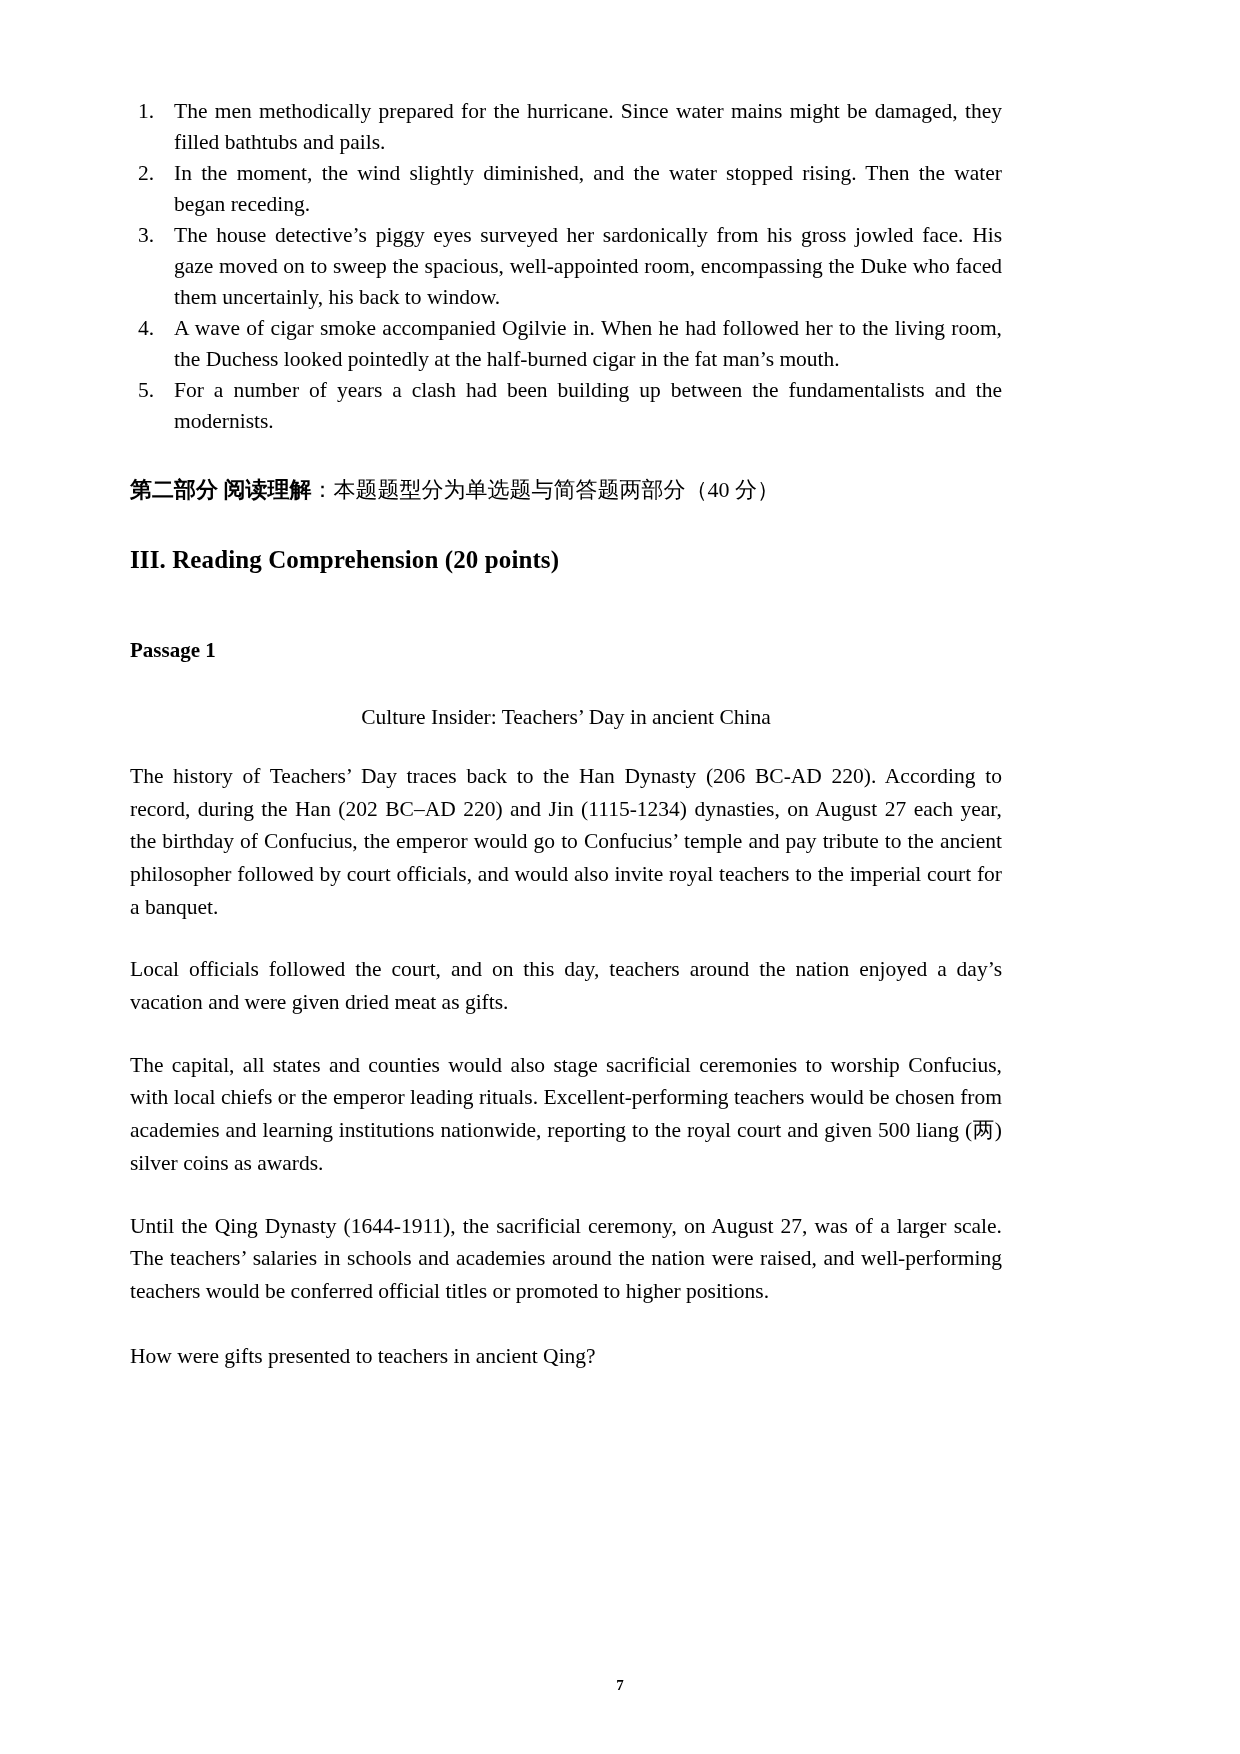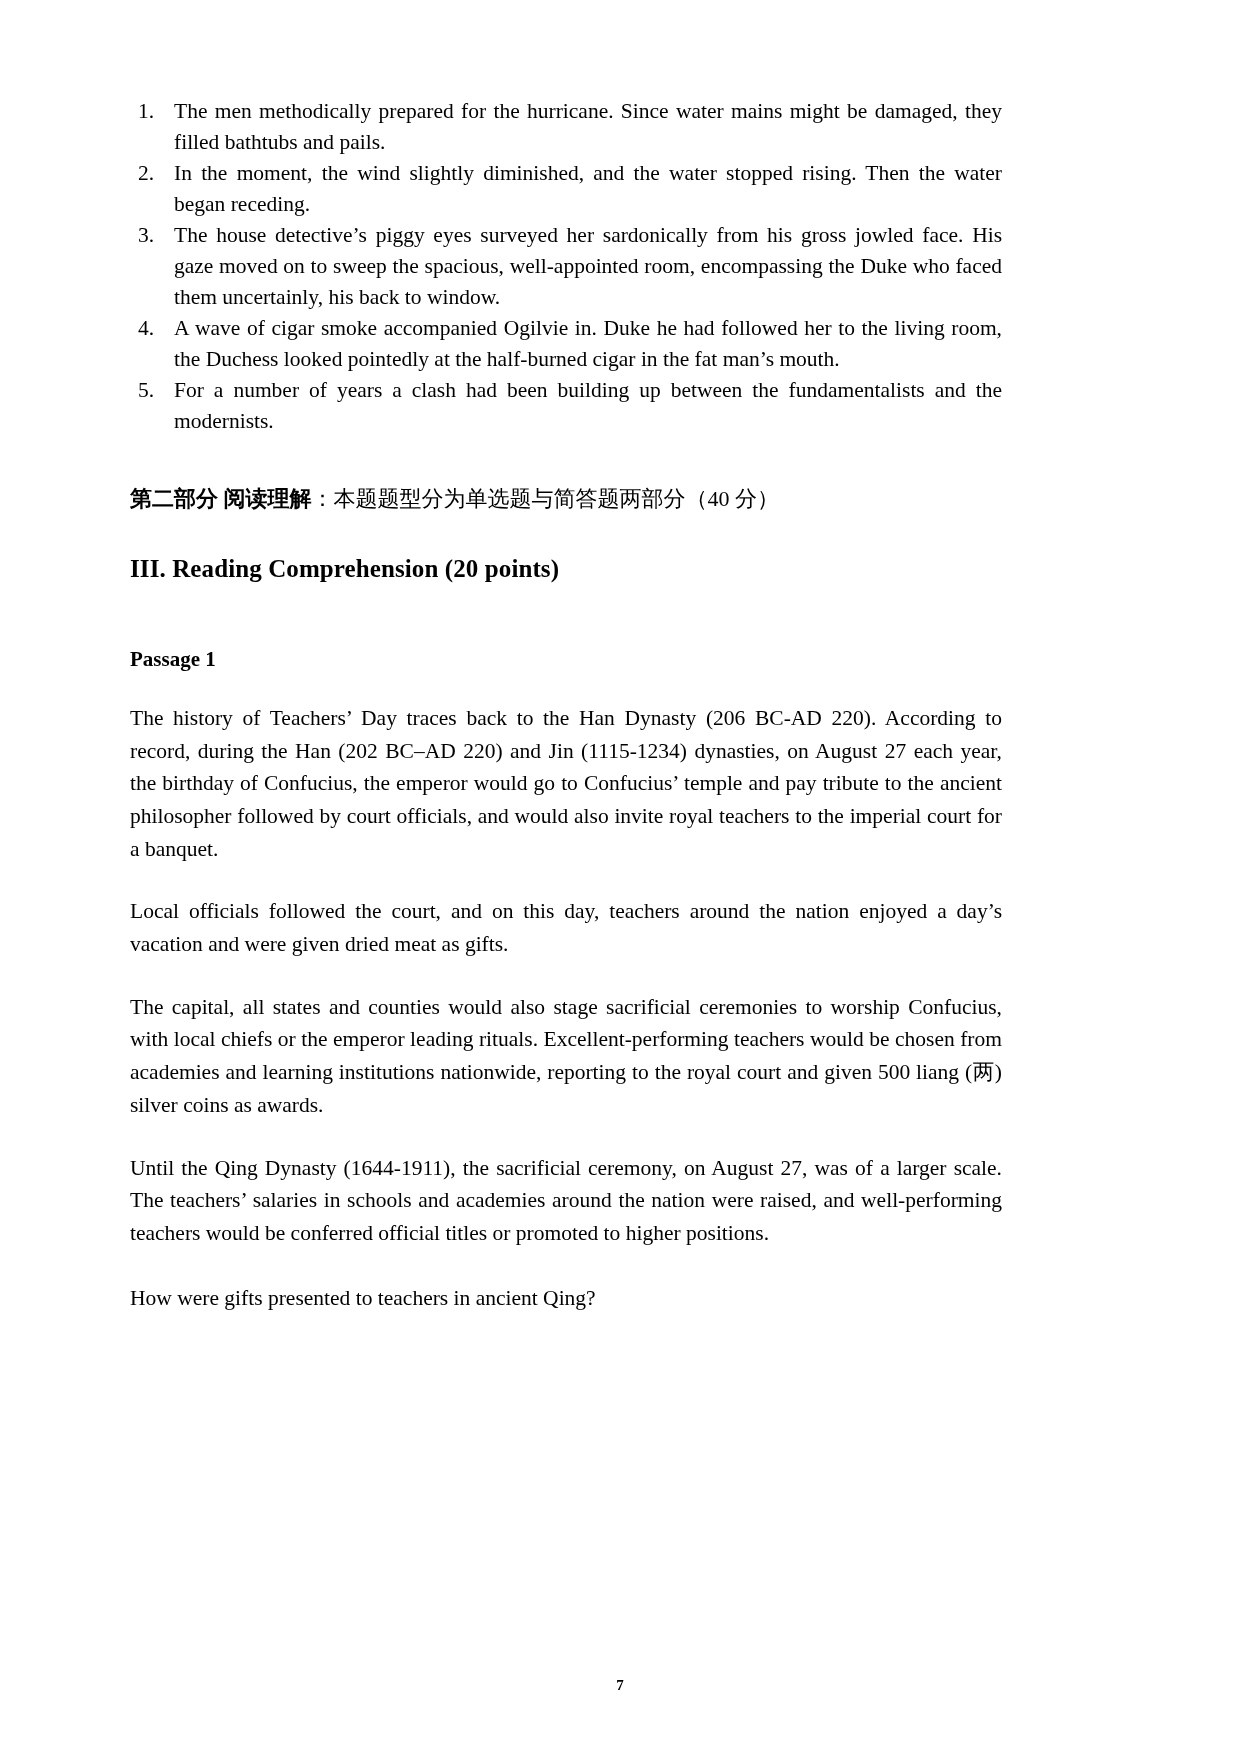--- a/index.html
+++ b/index.html
@@ -49,21 +49,21 @@
     top: 0;
     width: 30px;
     text-align: left;
   }
   ol.numlist > li .itemtext {
     display: block;
   }
 
   
   .cn-block {
-    margin-top: 45px;
+    margin-top: 36px;
     font-size: 22px;
     line-height: 1.62;
   }
   .cn-line {
     white-space: nowrap;
   }
   .cn-line .cn-bold {
     font-weight: bold;
   }
   .cn-line-2 {
@@ -131,38 +131,39 @@
       <li>
         <span class="marker">2.</span>
         <span class="itemtext">In the moment, the wind slightly diminished, and the water stopped rising. Then the water began receding.</span>
       </li>
       <li>
         <span class="marker">3.</span>
         <span class="itemtext">The house detective’s piggy eyes surveyed her sardonically from his gross jowled face. His gaze moved on to sweep the spacious, well-appointed room, encompassing the Duke who faced them uncertainly, his back to window.</span>
       </li>
       <li>
         <span class="marker">4.</span>
-        <span class="itemtext">A wave of cigar smoke accompanied Ogilvie in. Duke he had followed her to the living room, the Duchess looked pointedly at the half-burned cigar in the fat man’s mouth.</span>
+        <span class="itemtext">A wave of cigar smoke accompanied Ogilvie in. When he had followed her to the living room, the Duchess looked pointedly at the half-burned cigar in the fat man’s mouth.</span>
       </li>
       <li>
         <span class="marker">5.</span>
         <span class="itemtext">For a number of years a clash had been building up between the fundamentalists and the modernists.</span>
       </li>
     </ol>
 
     <div class="cn-block">
       <div class="cn-line">
         <span class="cn-bold">第二部分 阅读理解</span><span>：本题题型分为单选题与简答题两部分（40 分）</span>
       </div>
     </div>
 
     <div class="sec-heading">III. Reading Comprehension (20 points)</div>
 
     <div class="passage-label">Passage 1</div>
 
+    <div class="passage-title">Culture Insider: Teachers’ Day in ancient China</div>
 
     <p class="para">The history of Teachers’ Day traces back to the Han Dynasty (206 BC-AD 220). According to record, during the Han (202 BC–AD 220) and Jin (1115-1234) dynasties, on August 27 each year, the birthday of Confucius, the emperor would go to Confucius’ temple and pay tribute to the ancient philosopher followed by court officials, and would also invite royal teachers to the imperial court for a banquet.</p>
     <p class="para">Local officials followed the court, and on this day, teachers around the nation enjoyed a day’s vacation and were given dried meat as gifts.</p>
     <p class="para">The capital, all states and counties would also stage sacrificial ceremonies to worship Confucius, with local chiefs or the emperor leading rituals. Excellent-performing teachers would be chosen from academies and learning institutions nationwide, reporting to the royal court and given 500 liang (两) silver coins as awards.</p>
     <p class="para">Until the Qing Dynasty (1644-1911), the sacrificial ceremony, on August 27, was of a larger scale. The teachers’ salaries in schools and academies around the nation were raised, and well-performing teachers would be conferred official titles or promoted to higher positions.</p>
     <p class="para last-q">How were gifts presented to teachers in ancient Qing?</p>
 
   </div>
 
   <div class="page-number">7</div>

